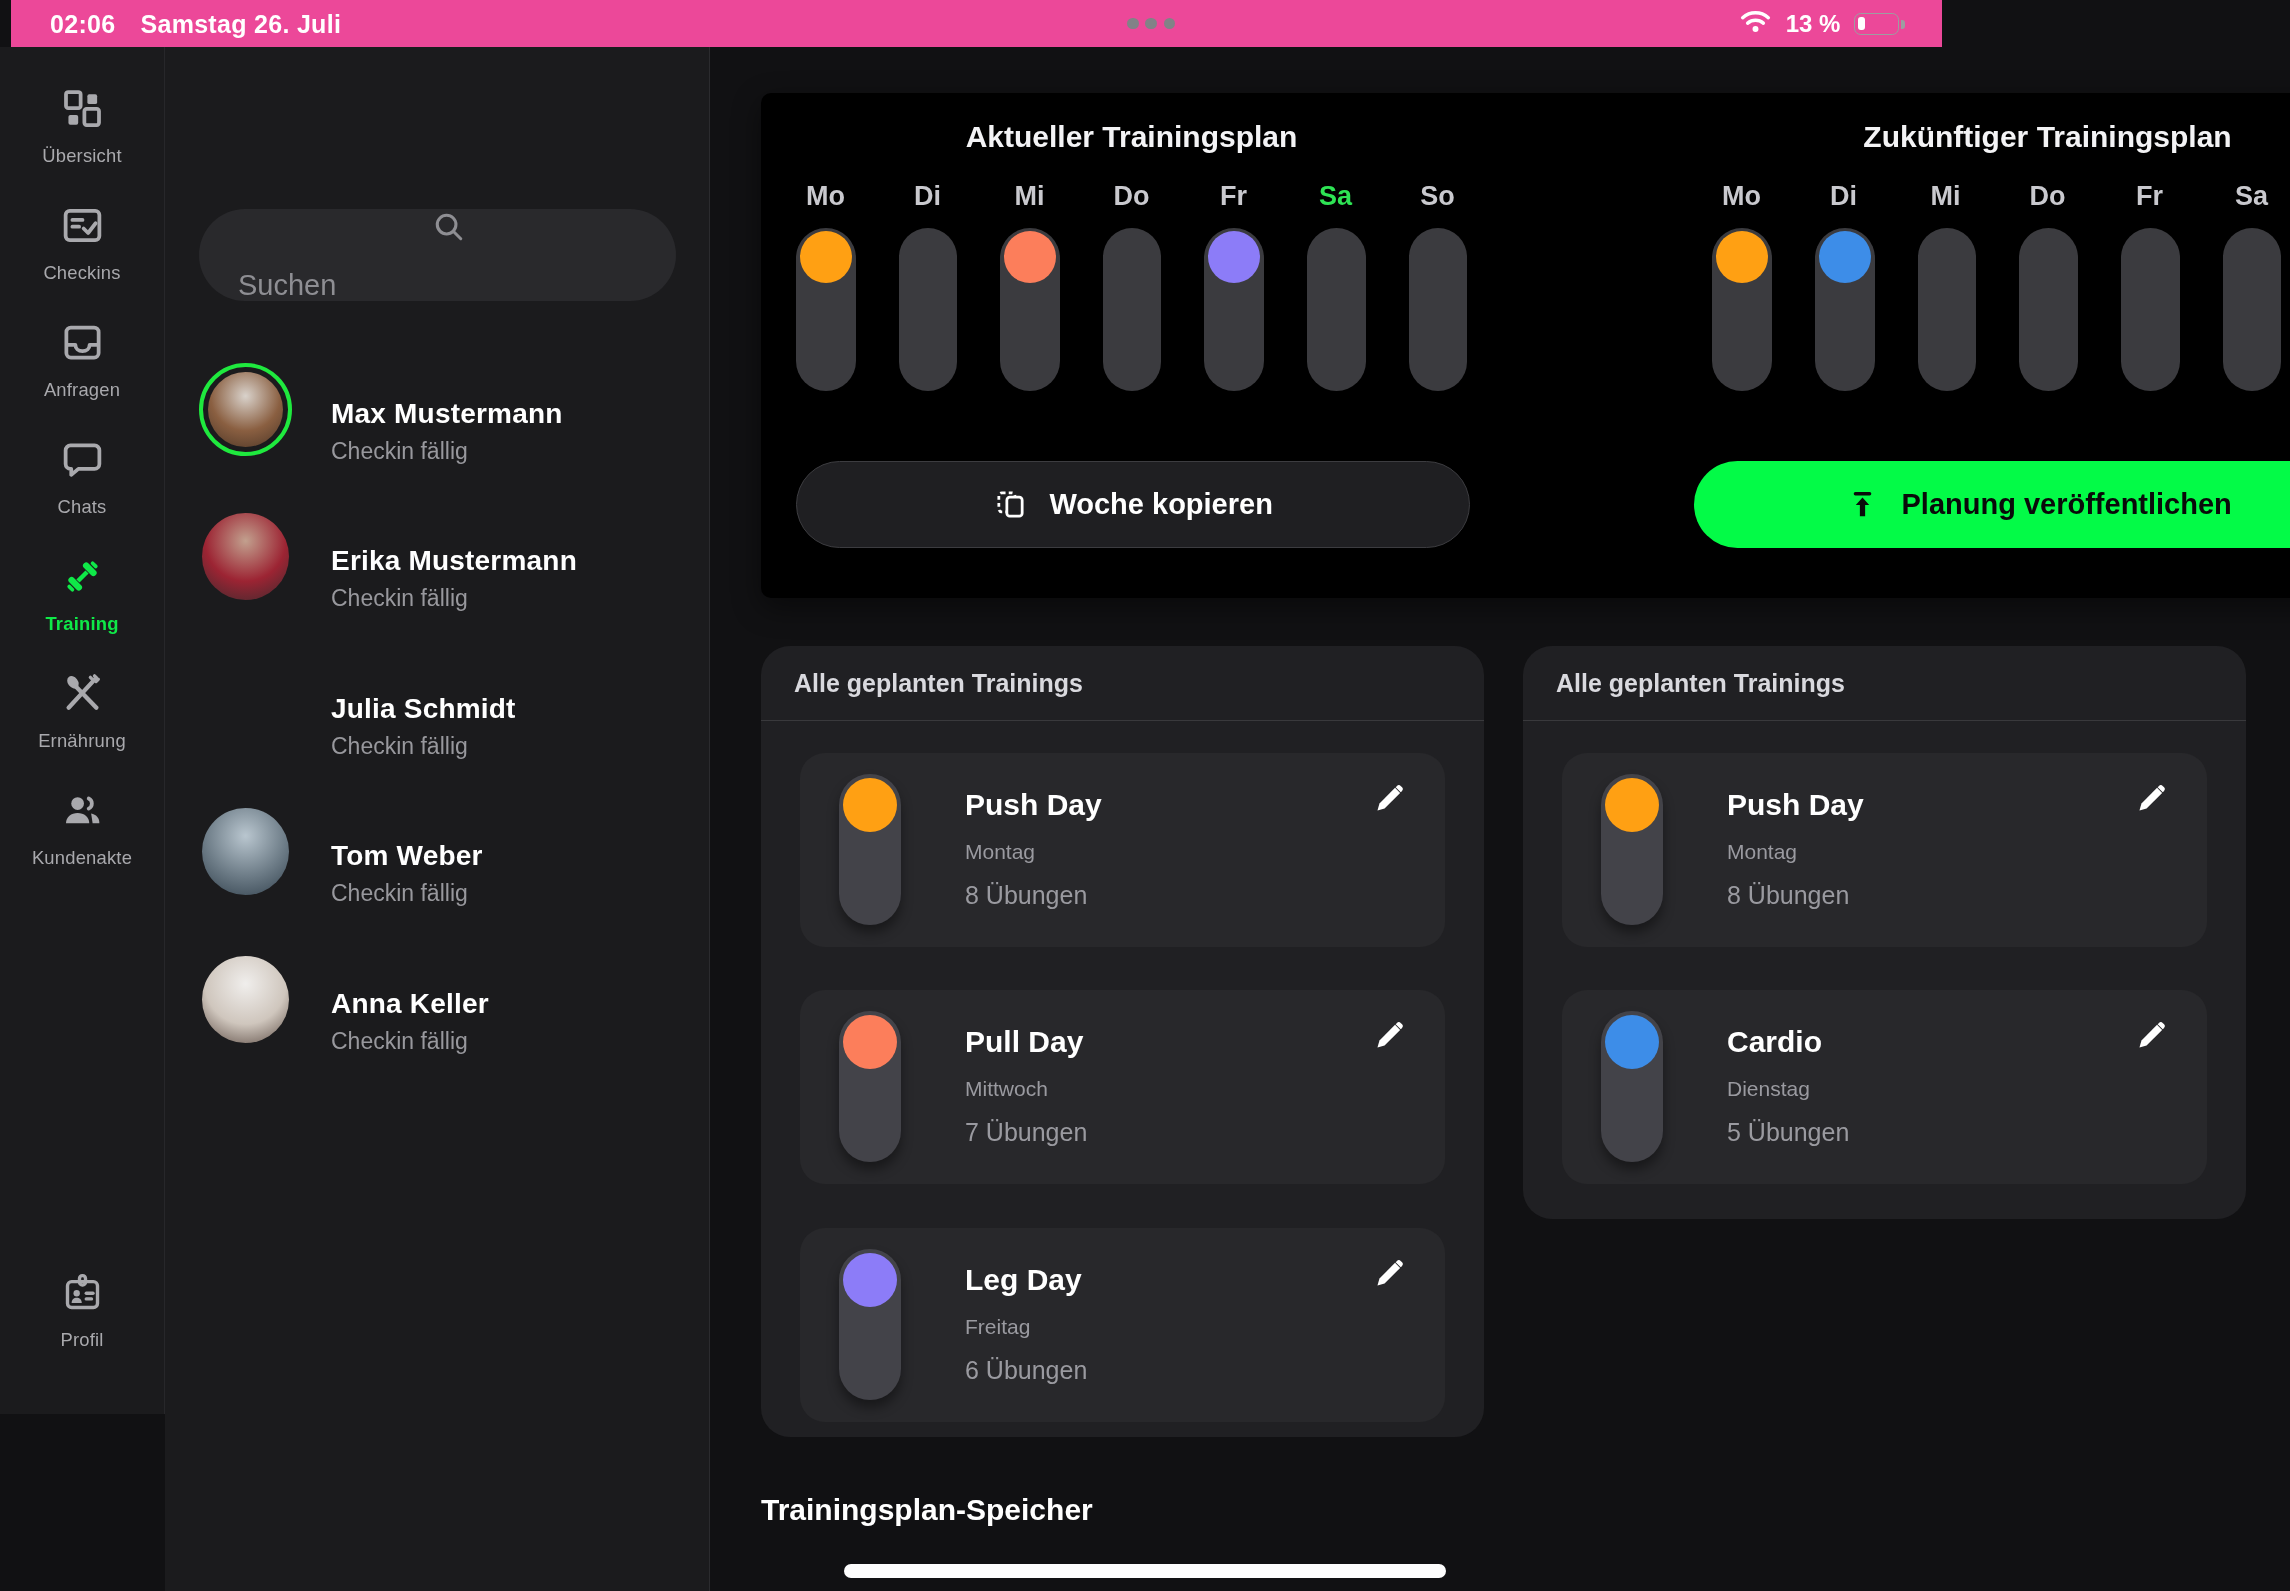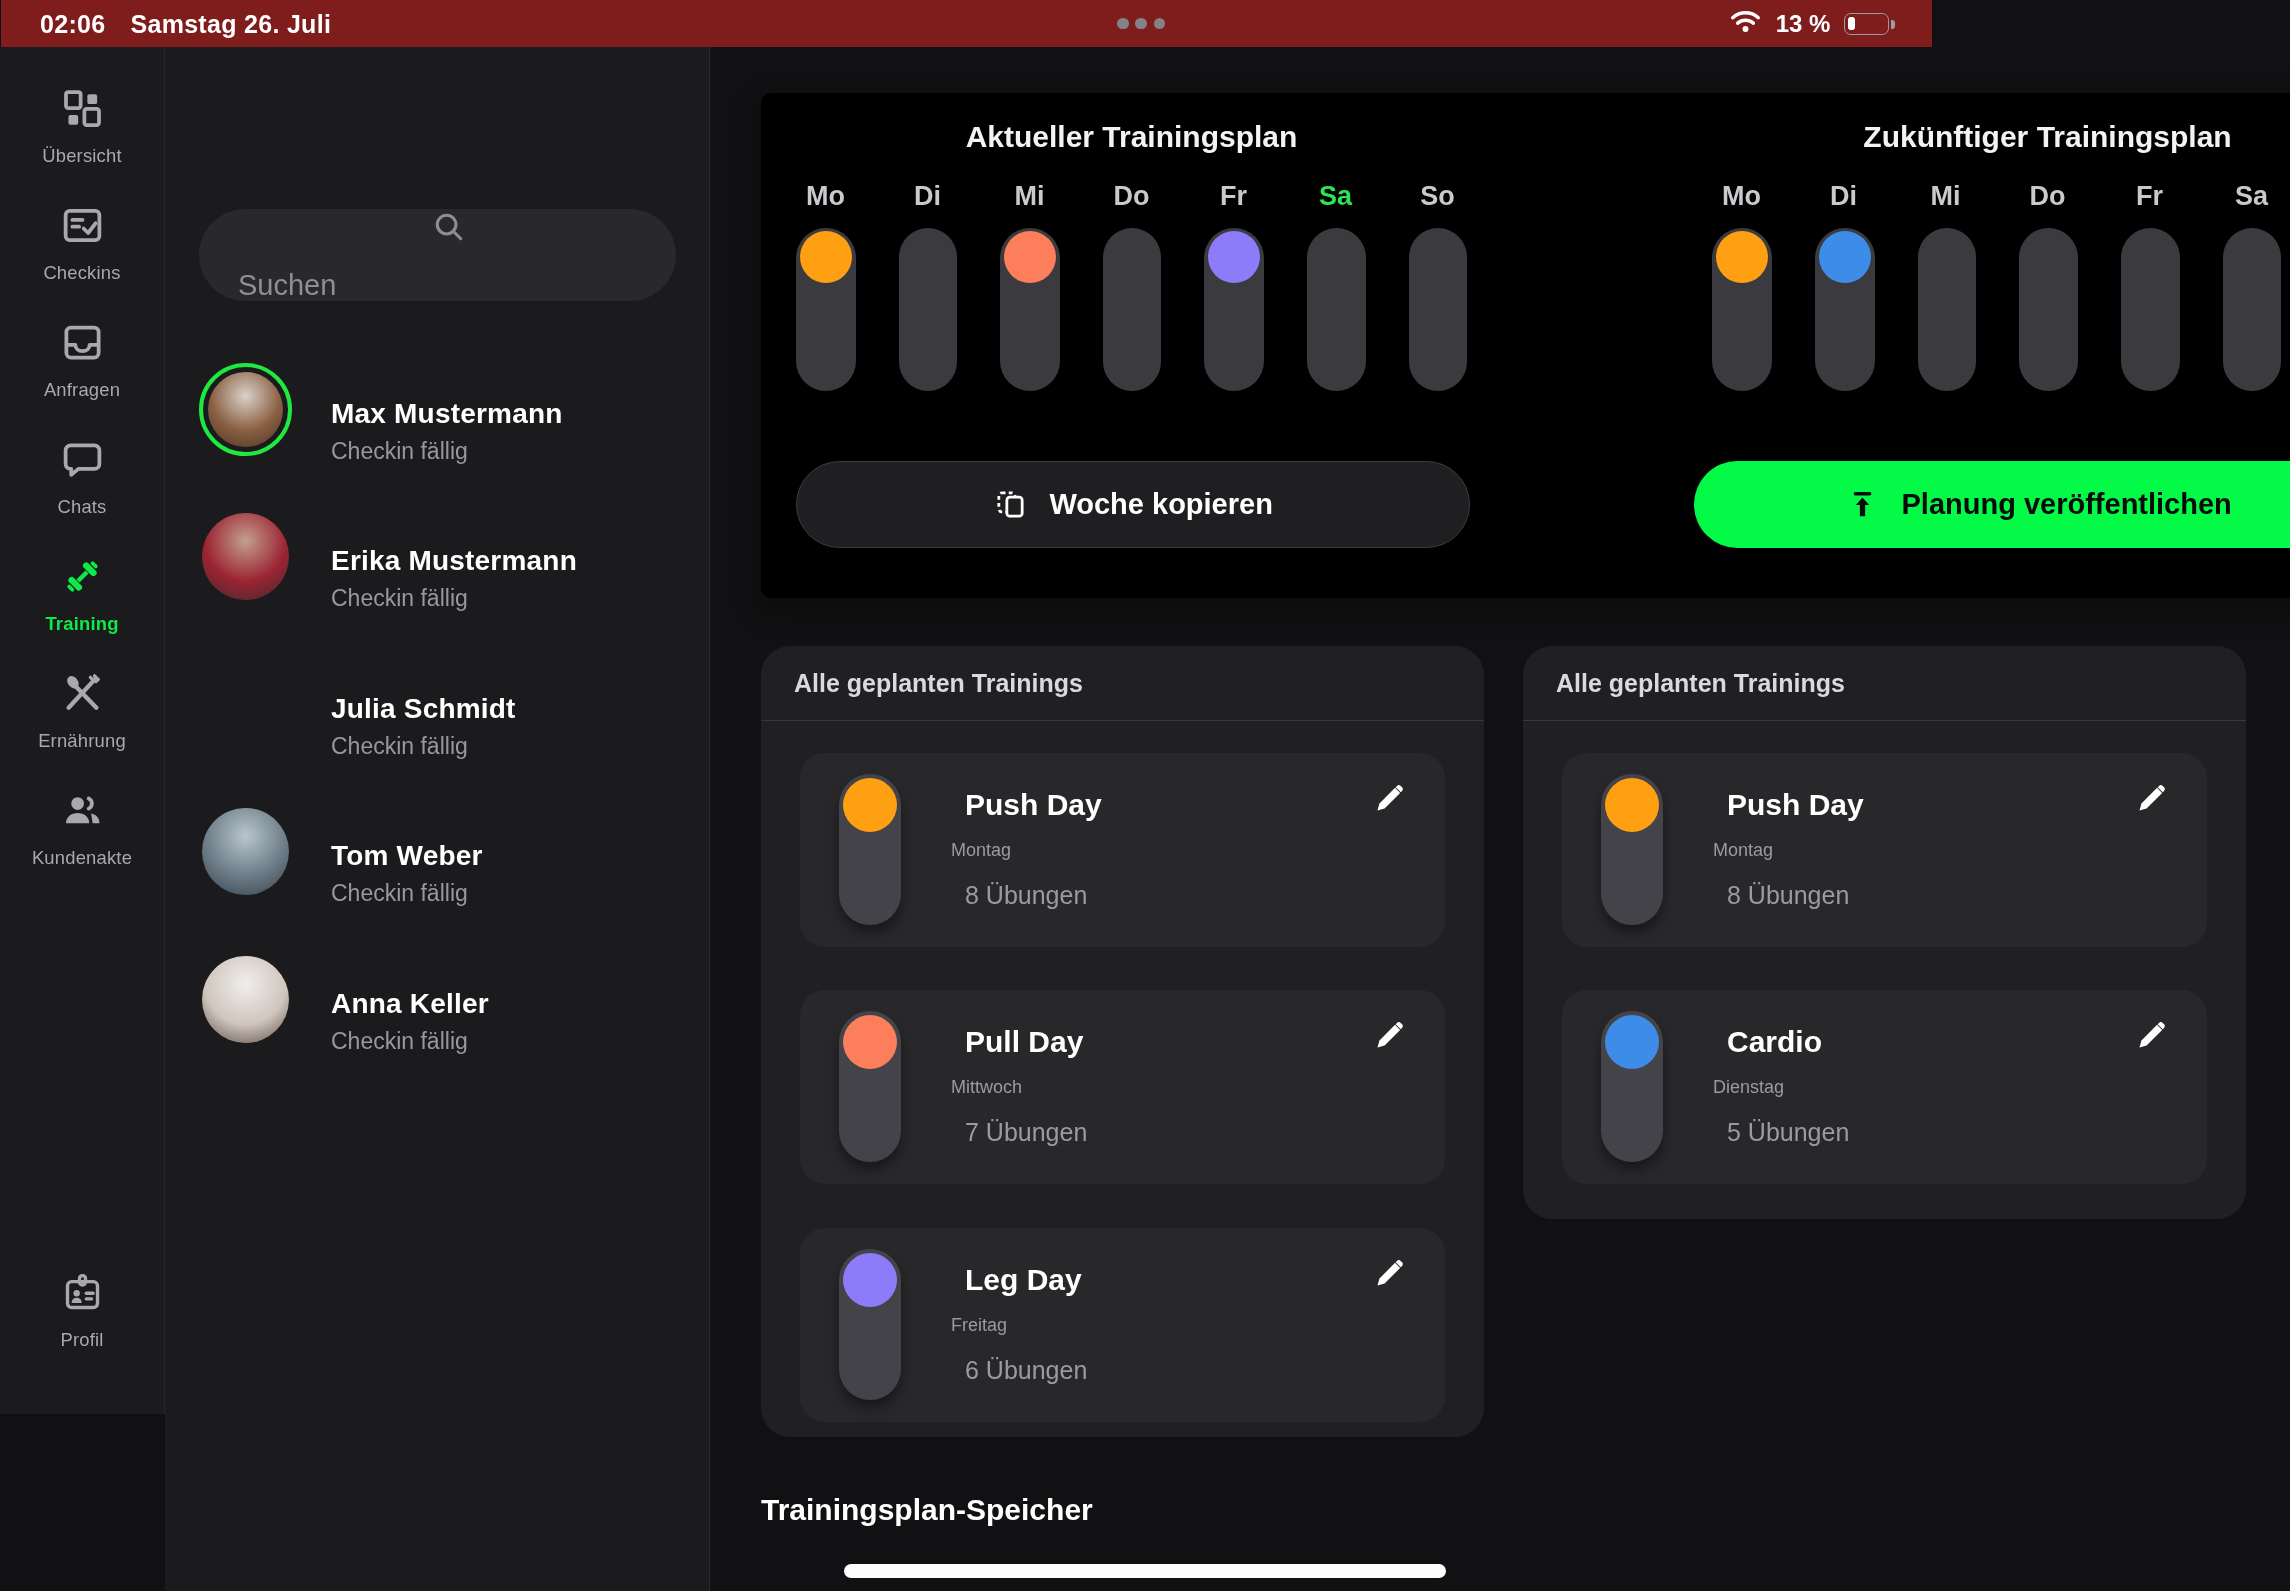--- a/index.html
+++ b/index.html
@@ -1,22 +1,22 @@
 <!DOCTYPE html>
 <html><head>
 <meta charset="utf-8">
 <style>
   * { margin:0; padding:0; box-sizing:border-box; }
   html,body { width:2290px; height:1591px; background:#000; overflow:hidden;
     font-family:"Liberation Sans", sans-serif; -webkit-font-smoothing:antialiased; }
   #app { position:relative; width:2290px; height:1591px; background:#111113; }
 
   
-  #statusbar { position:absolute; left:1px; top:0; width:1931px; height:47px;
-    background:#7f1d1d; color:#fff; z-index:50; }
+  #statusbar { position:absolute; left:11px; top:0; width:1931px; height:47px;
+    background:#ec4899; color:#fff; z-index:50; }
   #sb-left { position:absolute; left:39px; top:9.7px; display:flex; gap:25px;
     font-size:25px; font-weight:700; letter-spacing:0.3px; }
   #sb-date { font-weight:600; }
   #sb-dots { position:absolute; left:1116px; top:17.5px; display:flex; gap:6.8px; }
   #sb-dots span { width:11.6px; height:11.6px; border-radius:50%; background:#828287; }
   #sb-right { position:absolute; right:43px; top:7.8px; display:flex; align-items:center; gap:13.6px;
     font-size:24px; font-weight:600; }
   .batt { position:relative; width:45px; height:22px; border:1.9px solid #9d9da1;
     border-radius:6.8px; }
   .batt .lvl { position:absolute; left:2.9px; top:2.9px; width:6.8px; height:12.6px;
@@ -99,21 +99,21 @@
   .tcard-head { height:75px; display:flex; align-items:center; padding:16px 33px;
     color:#d9d9de; font-size:25px; font-weight:600; border-bottom:1.9px solid #39393c; }
   .titem { position:absolute; left:39px; width:645px; height:194px; background:#28282b;
     border-radius:25px; }
   .titem .toggle { position:absolute; left:39px; top:21.3px; width:62px; height:151px;
     border-radius:31px; background:#434349; box-shadow:0 7.8px 11.6px rgba(0,0,0,.4);
     padding:3.9px; cursor:pointer; }
   .titem .toggle .tdot { width:54px; height:54px; border-radius:50%; }
   .titem .t-name { position:absolute; left:165px; top:35px; color:#fff; font-size:30px;
     font-weight:700; }
-  .titem .t-day { position:absolute; left:151px; top:87px; color:#9a9aa0; font-size:18px; }
+  .titem .t-day { position:absolute; left:165px; top:87px; color:#9a9aa0; font-size:21px; }
   .titem .t-ex { position:absolute; left:165px; top:128px; color:#9a9aa0; font-size:25px; }
   .titem .edit { position:absolute; right:37px; top:27px; width:37px; height:37px;
     color:#fff; cursor:pointer; }
   .titem .edit svg { width:37px; height:37px; }
 
   #storage-heading { position:absolute; left:51px; top:1446px; color:#fff;
     font-size:30px; font-weight:700; }
 
   
   #home-indicator { position:absolute; left:844px; top:1564px; width:602px; height:13.6px;

